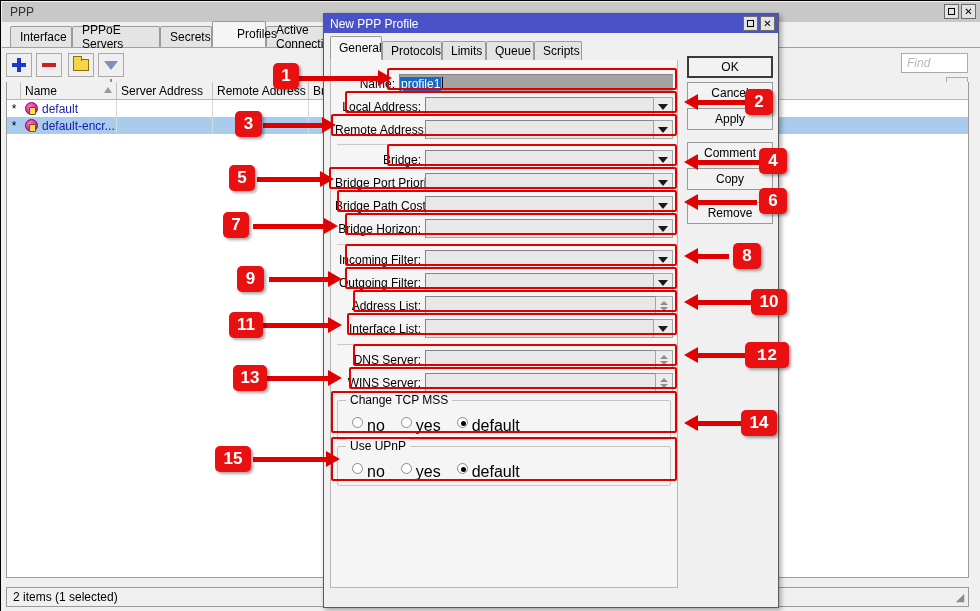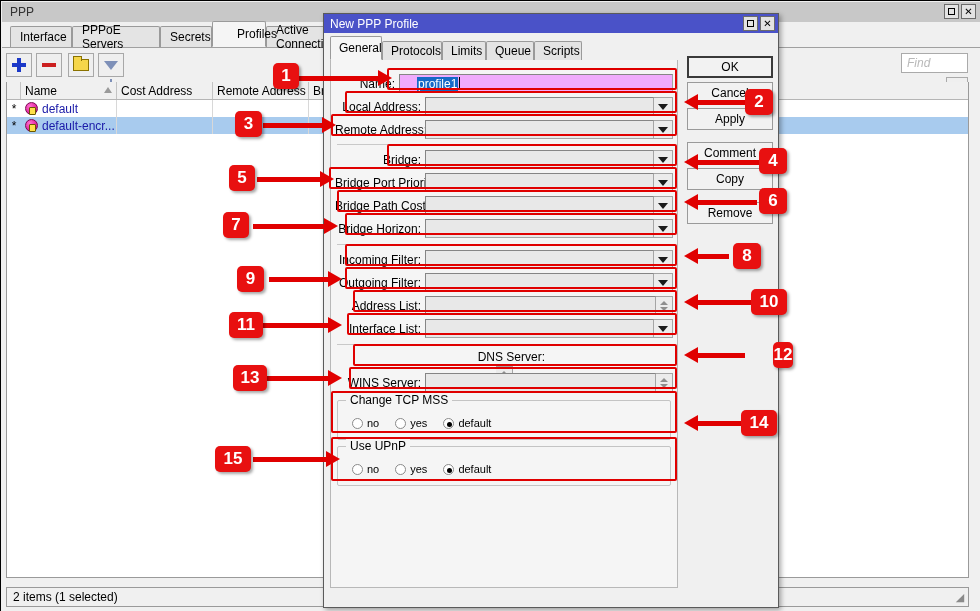--- a/index.html
+++ b/index.html
@@ -186,21 +186,21 @@
     position: absolute; left: 4px; width: 338px; height: 19px;
     display: flex; align-items: center;
   }
   .flabel {
     font-size: 12px; text-align: right; padding-right: 4px; white-space: nowrap;
   }
   .finput {
     flex: 1; height: 19px; background: #e8e8e8;
     border: 1px solid #a5a5a5; border-top-color: #858585; border-left-color: #858585;
   }
-  .finput.editable { background: #f0abfc; display: flex; align-items: center; padding-left: 17px; }
+  .finput.editable { background: #a3a3a3; display: flex; align-items: center; padding-left: 0; }
   .sel-text {
     background: #1569c7; color: #fff; font-size: 12px; padding: 0 1px;
   }
   .caret { width: 1px; height: 13px; background: #000; margin-left: 1px; }
   .dd-arrow {
     width: 19px; height: 19px; background: #ececec;
     border: 1px solid #a5a5a5; border-left: none;
     display: flex; align-items: center; justify-content: center; flex: none;
   }
   .tri-down {
@@ -225,21 +225,21 @@
   
   .fset {
     position: absolute; left: 6px; width: 334px; height: 40px;
     border: 1px solid #c4c4c4; border-radius: 2px;
   }
   .fset-legend {
     position: absolute; left: 8px; top: -8px; background: #f5f5f5;
     padding: 0 4px; font-size: 12px;
   }
   .radios { position: absolute; left: 14px; top: 16px; display: flex; gap: 16px; align-items: center; }
-  .radio { display: flex; align-items: center; gap: 4px; font-size: 11px; }
+  .radio { display: flex; gap: 4px; font-size: 16px; }
   .rdot {
     width: 11px; height: 11px; border-radius: 50%;
     background: #fff; border: 1px solid #8a8a8a; position: relative; flex: none;
   }
   .rdot.on::after {
     content: ""; position: absolute; left: 3px; top: 3px;
     width: 5px; height: 5px; border-radius: 50%; background: #000;
   }
 
   
@@ -320,21 +320,21 @@
       </div>
     </div>
 
     <div id="ppp-list">
       <div id="list-header">
         <div class="hcell" style="width:14px;"></div>
         <div class="hcell" style="width:96px;">
           <span>Name</span>
           <span class="sort-asc"></span>
         </div>
-        <div class="hcell" style="width:96px;">Cost Address</div>
+        <div class="hcell" style="width:96px;">Server Address</div>
         <div class="hcell" style="width:96px;">Remote Address</div>
         <div class="hcell" style="width:46px;">Bridge</div>
       </div>
 
       <div class="lrow">
         <div class="lcell flagcell">*</div>
         <div class="lcell" style="width:96px;">
           <span class="profile-icon"></span>
           <span class="rowname">default</span>
         </div>
@@ -471,21 +471,21 @@
       <div class="frow" style="top:259px;">
         <span class="flabel" style="width:90px;">Interface List:</span>
         <span class="finput"></span>
         <span class="dd-arrow">
             <span class="tri-down"></span>
           </span>
       </div>
 
       <div class="sep" style="top:284px;"></div>
 
-      <div class="frow" style="top:290px;flex-direction:column;">
+      <div class="frow" style="top:290px;">
         <span class="flabel" style="width:90px;">DNS Server:</span>
         <span class="finput"></span>
         <span class="spin">
           <span class="tri-up-s"></span>
           <span class="tri-down-s"></span>
         </span>
       </div>
 
       <div class="frow" style="top:313px;">
         <span class="flabel" style="width:90px;">WINS Server:</span>
@@ -591,21 +591,21 @@
     <div class="arrow right" style="left:268px;top:276px;width:60px;"></div>
     <div class="badge" style="left:236px;top:265px;width:27px;">9</div>
 
     <div class="arrow left" style="left:696px;top:299px;width:54px;"></div>
     <div class="badge" style="left:750px;top:288px;width:36px;">10</div>
 
     <div class="arrow right" style="left:262px;top:322px;width:66px;"></div>
     <div class="badge" style="left:228px;top:311px;width:34px;">11</div>
 
     <div class="arrow left" style="left:696px;top:352px;width:48px;"></div>
-    <div class="badge" style="left:772px;top:341px;width:20px;">12</div>
+    <div class="badge" style="left:744px;top:341px;width:44px;font-family:Liberation Mono, monospace;">12</div>
 
     <div class="arrow right" style="left:266px;top:375px;width:62px;"></div>
     <div class="badge" style="left:232px;top:364px;width:34px;">13</div>
 
     <div class="arrow left" style="left:696px;top:420px;width:44px;"></div>
     <div class="badge" style="left:740px;top:409px;width:36px;">14</div>
 
     <div class="arrow right" style="left:252px;top:456px;width:74px;"></div>
     <div class="badge" style="left:214px;top:445px;width:36px;">15</div>
   </div>

